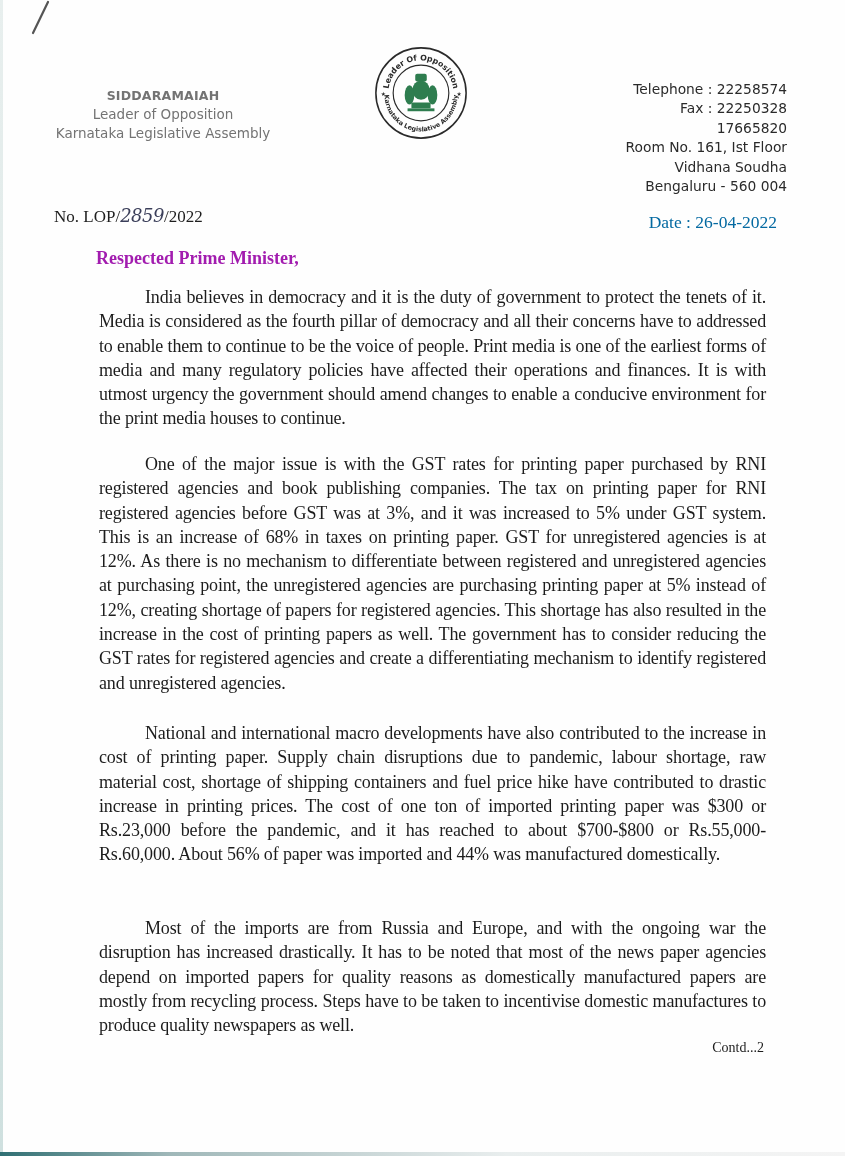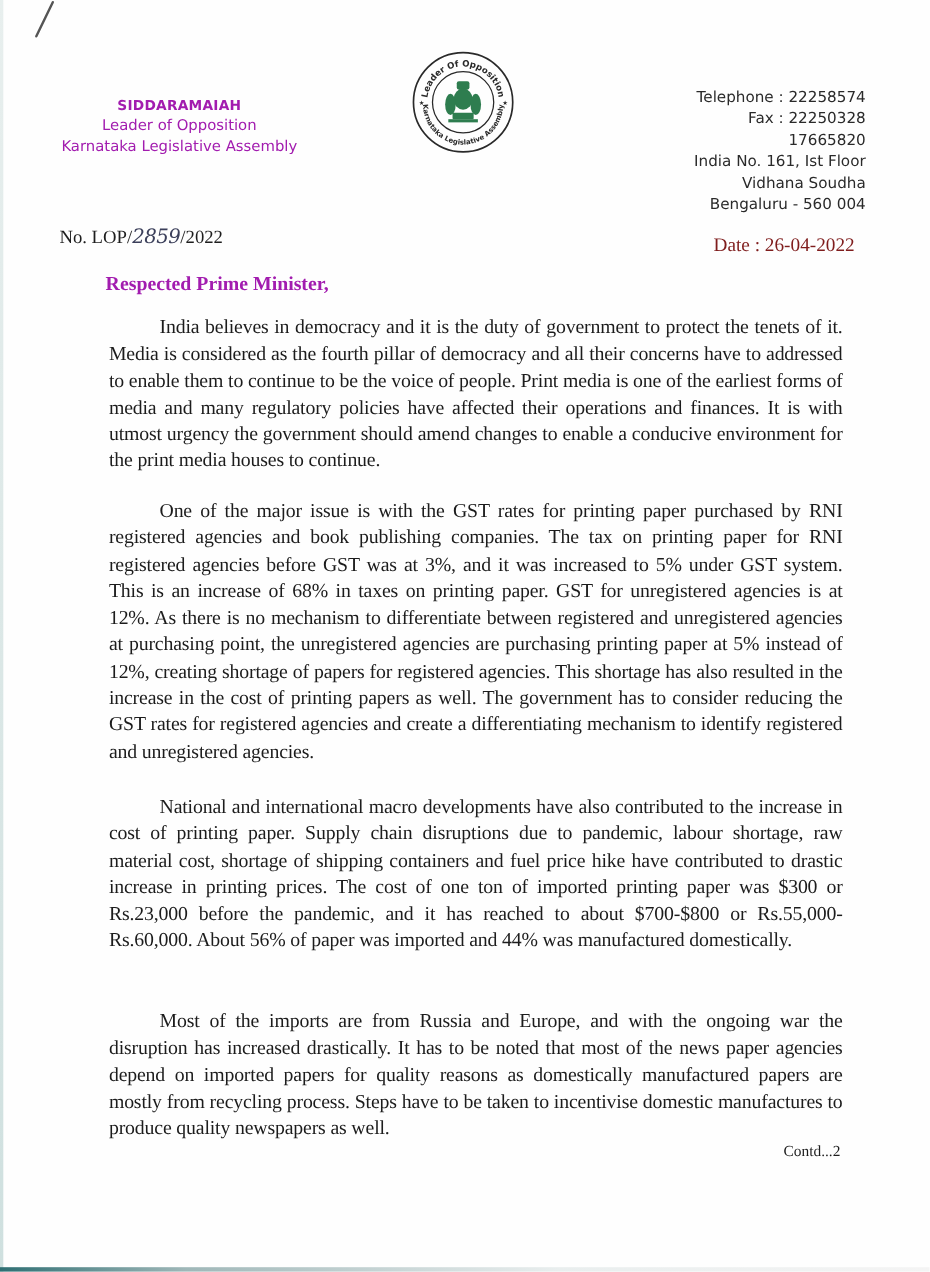--- a/index.html
+++ b/index.html
@@ -8,31 +8,31 @@
     background: #ffffff; position: relative;
     font-family: "Liberation Serif", "DejaVu Serif", serif;
     color: #1c1c1c;
   }
   .page { position: absolute; left: 0; top: 0; width: 845px; height: 1156px; background: #fefefe; }
   .edge-left { position: absolute; left: 0; top: 0; width: 3px; height: 1156px; background: linear-gradient(#e8efee, #cfe0df); }
   .edge-bottom { position: absolute; left: 0; bottom: 0; width: 845px; height: 4px; background: linear-gradient(90deg,#2f6f73,#9fb7b8 20%,#e9eeee 60%,#f4f4f4); }
   .pen-mark { position: absolute; left: 24px; top: 0px; width: 30px; height: 40px; }
 
   .sender { position: absolute; left: 48px; top: 86px; width: 230px; text-align: center;
-    font-family: "DejaVu Sans", "Liberation Sans", sans-serif; font-size: 13.5px; line-height: 19px; color: #a21caf; }
+    font-family: "DejaVu Sans", "Liberation Sans", sans-serif; font-size: 13.5px; line-height: 19px; color: #737373; }
   .sender .name { font-weight: bold; font-size: 12.5px; letter-spacing: 0.2px; }
 
   .seal { position: absolute; left: 373px; top: 45px; width: 96px; height: 96px; }
 
   .contact { position: absolute; right: 58px; top: 80px; text-align: right;
     font-family: "DejaVu Sans", "Liberation Sans", sans-serif; font-size: 13.8px; line-height: 19.4px; color: #2a2a2a; }
 
   .ref { position: absolute; left: 54px; top: 205px; font-size: 17px; color: #1e1e1e; }
   .ref .hand { font-family: "DejaVu Serif", serif; font-style: italic; font-size: 18px; color: #3b3f5a; letter-spacing: -0.5px; }
-  .date { position: absolute; right: 68px; top: 212px; font-size: 17.5px; color: #7f1d1d; }
+  .date { position: absolute; right: 68px; top: 212px; font-size: 17.5px; color: #0369a1; }
 
   .salutation { position: absolute; left: 96px; top: 248px; font-size: 18px; font-weight: bold; color: #a21caf; }
 
   .body-text { position: absolute; left: 99px; width: 667px; font-size: 18px; line-height: 24.3px;
     text-align: justify; color: #1c1c1c; letter-spacing: -0.15px; }
   .body-text p { margin: 0; text-indent: 46px; }
   .p1 { top: 285px; }
   .p2 { top: 452px; }
   .p3 { top: 721px; }
   .p4 { top: 916px; }
@@ -79,21 +79,21 @@
       <ellipse cx="62" cy="52" rx="5" ry="10"></ellipse>
       <rect x="40" y="60" width="20" height="6" rx="1"></rect>
       <rect x="36" y="66" width="28" height="3"></rect>
     </g>
   </svg>
 
   <div class="contact">
     <div>Telephone : 22258574</div>
     <div>Fax : 22250328</div>
     <div>17665820</div>
-    <div>India No. 161, Ist Floor</div>
+    <div>Room No. 161, Ist Floor</div>
     <div>Vidhana Soudha</div>
     <div>Bengaluru - 560 004</div>
   </div>
 
   <div class="ref">
     <span>No. LOP/</span><span class="hand">2859</span><span>/2022</span>
   </div>
 
   <div class="date">Date : 26-04-2022</div>
 

